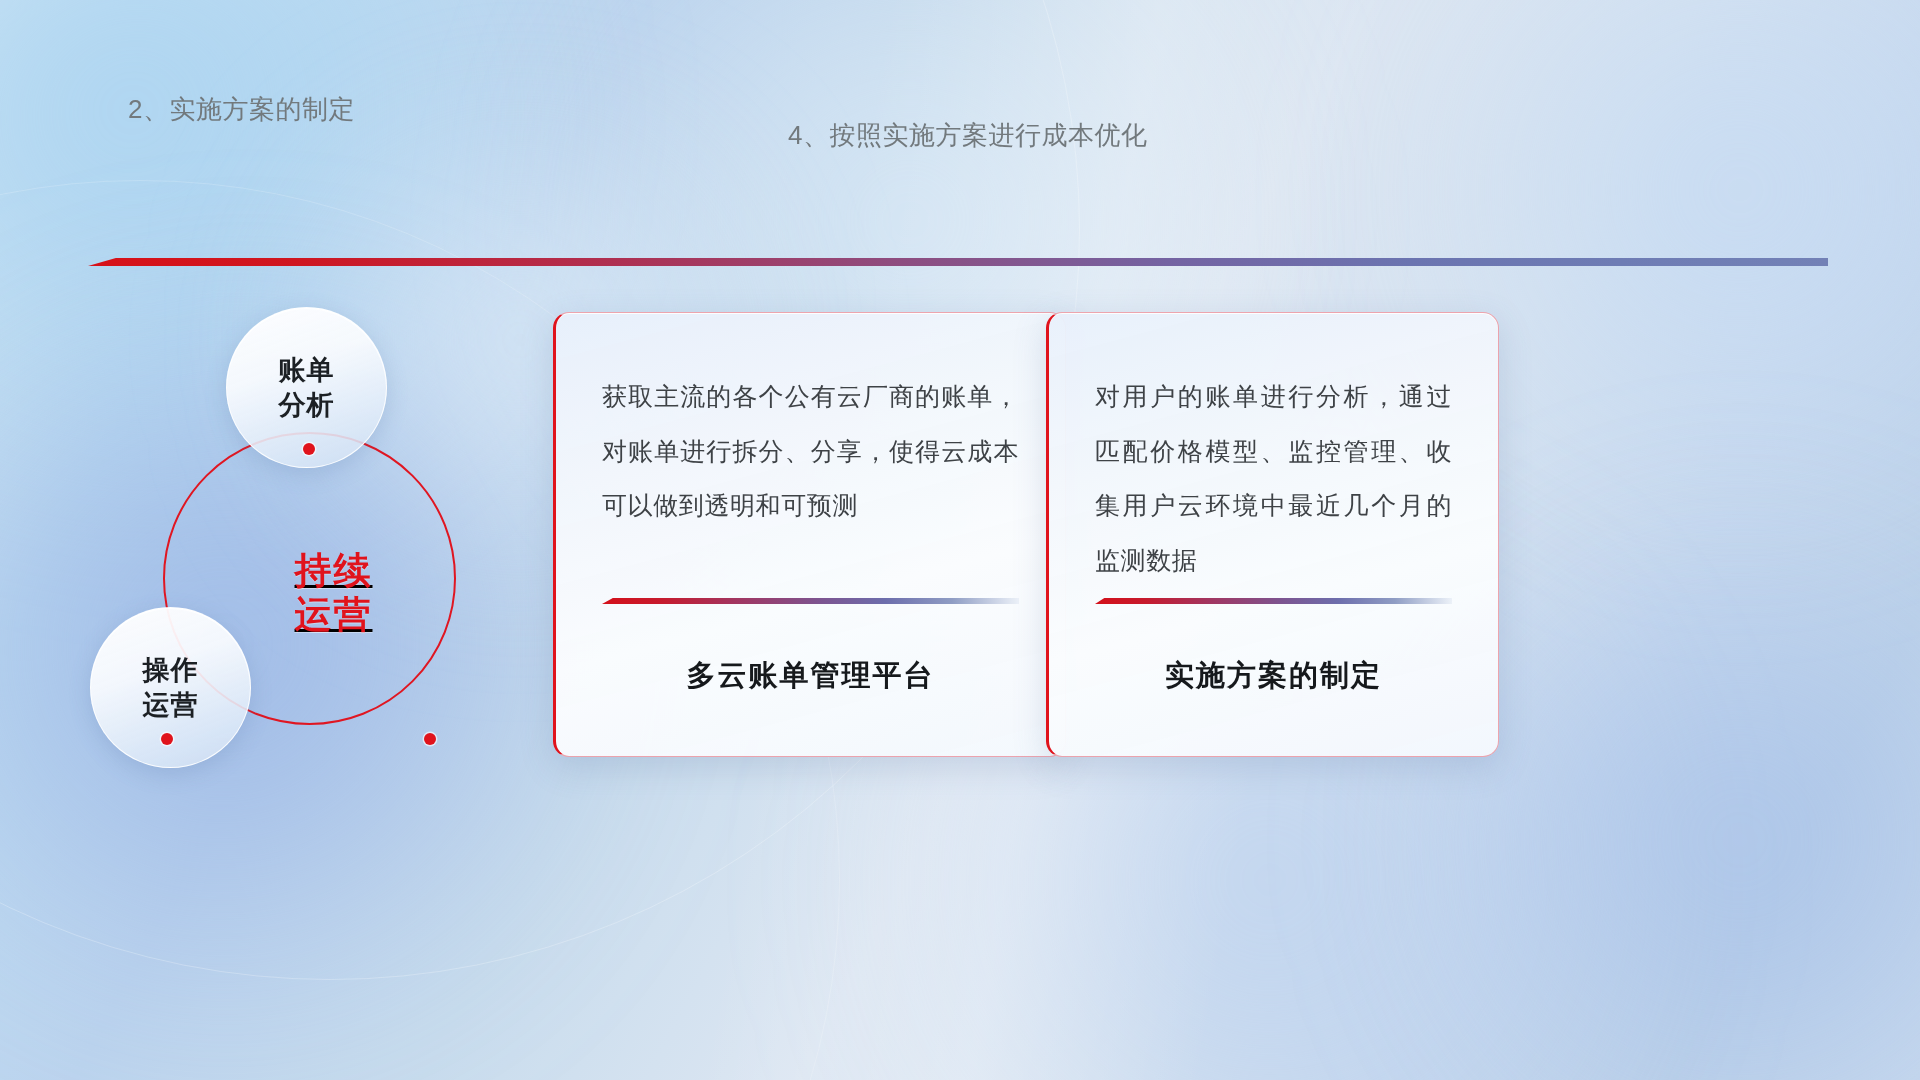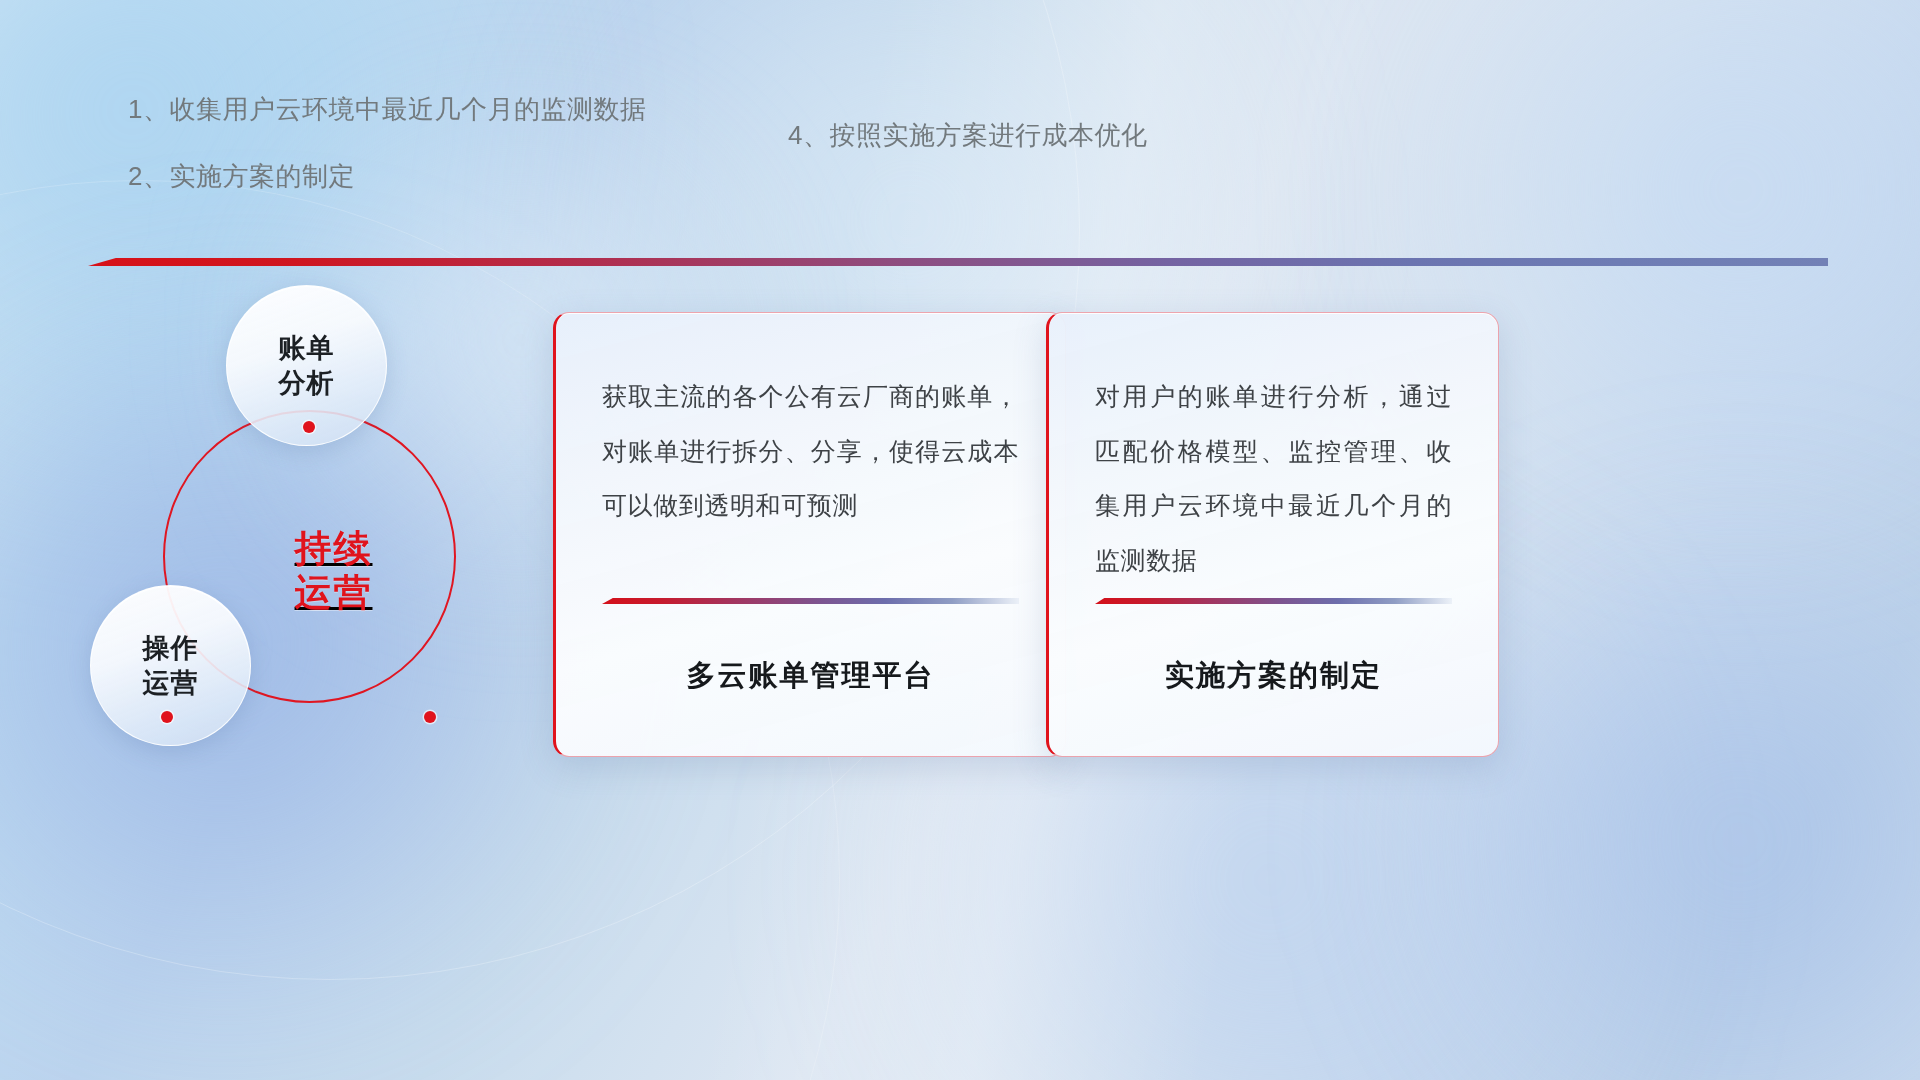--- a/index.html
+++ b/index.html
@@ -83,21 +83,21 @@
   .rule .bar {
     position:absolute; inset:0;
     background:linear-gradient(90deg,
       #d71118 0%, #cf1620 12%, #b32c4b 28%, #8f4c7e 46%,
       #7463a2 62%, #6b74b0 76%, #6e7cb4 88%, #7381b6 100%);
     clip-path: polygon(0% 100%, 1.6% 0%, 100% 0%, 100% 100%);
     box-shadow:0 1px 2px rgba(60,70,110,.25);
   }
 
   
-  .venn { position:absolute; left:85px; top:277px; width:460px; height:470px; }
+  .venn { position:absolute; left:85px; top:299px; width:460px; height:470px; }
 
   .ring {
     position:absolute;
     border-radius:50%;
     border:2.4px solid #e01621;
     left:78px; top:133px; width:293px; height:293px;
   }
   .bubble {
     position:absolute;
     border-radius:50%;
@@ -217,21 +217,20 @@
   <div class="bg-blob blob-f"></div>
   <div class="bg-blob blob-g"></div>
   <div class="bg-arc"></div>
   <div class="bg-arc2"></div>
   <div class="bg-sheen"></div>
 </div>
 
 <div id="page">
 
   <div class="list-col left">
-    <div class="list-item">1、收集用户云环境中最近几个月的监测数据</div>
     <div class="list-item">2、实施方案的制定</div>
   </div>
 
   <div class="list-col right">
     <div class="list-item">4、按照实施方案进行成本优化</div>
   </div>
 
   <div class="rule">
     <div class="bar"></div>
   </div>

